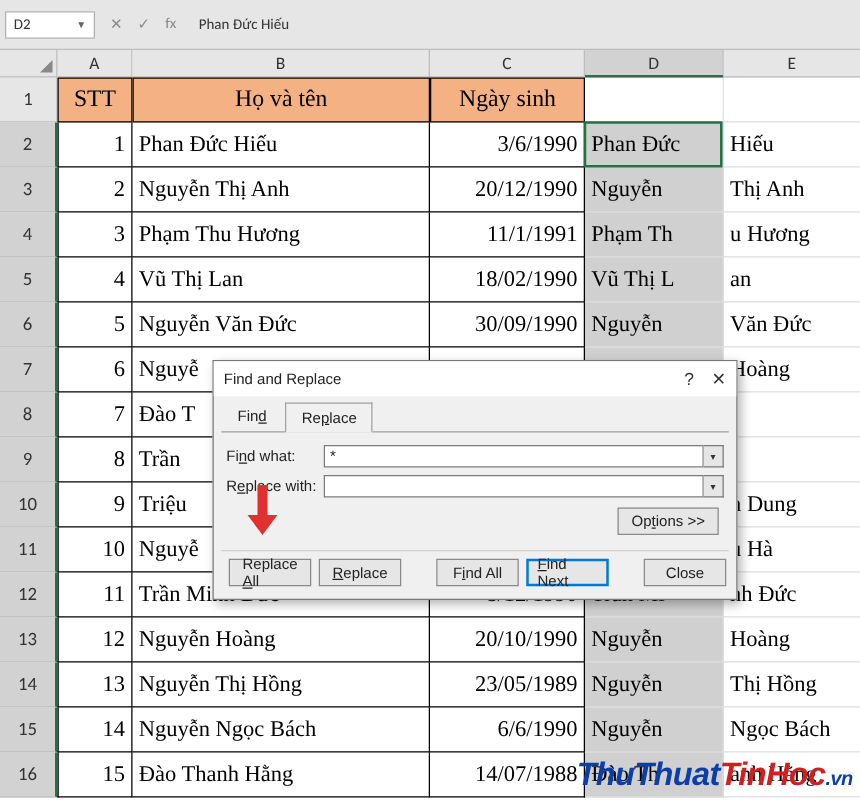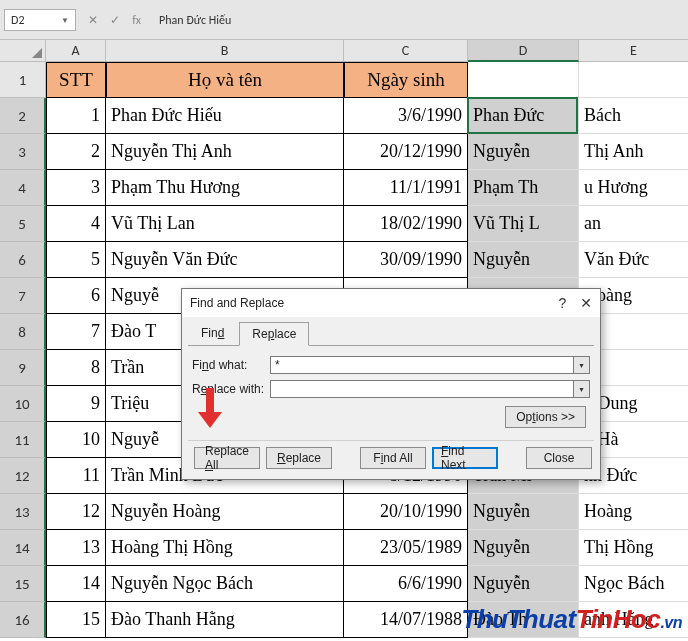--- a/index.html
+++ b/index.html
@@ -112,21 +112,21 @@
   }
   
   .marquee {
     position: absolute;
     border: 2px solid #217346;
     pointer-events: none;
   }
   
   .dialog {
     position: absolute;
-    left: 181px; top: 288px;
+    left: 170px; top: 288px;
     width: 420px;
     background: #f0f0f0;
     border: 1px solid #777;
     box-shadow: 3px 3px 8px rgba(0,0,0,0.3);
     font-family: "Segoe UI", sans-serif;
     font-size: 12px;
     color: #222;
   }
   .dlg-title {
     height: 28px; display: flex; align-items: center;
@@ -254,21 +254,21 @@
     <div class="cell cE h1"></div>
   </div>
 
   <div id="rows-container">
       <div class="row hn data-row">
         <div class="rowhdr hn sel">2</div>
         <div class="cell cA hn">1</div>
         <div class="cell cB hn">Phan Đức Hiếu</div>
         <div class="cell cC hn">3/6/1990</div>
         <div class="cell cD hn sel-col">Phan Đức</div>
-        <div class="cell cE hn">Bách</div>
+        <div class="cell cE hn">Hiếu</div>
       </div>
       <div class="row hn data-row">
         <div class="rowhdr hn sel">3</div>
         <div class="cell cA hn">2</div>
         <div class="cell cB hn">Nguyễn Thị Anh</div>
         <div class="cell cC hn">20/12/1990</div>
         <div class="cell cD hn sel-col">Nguyễn </div>
         <div class="cell cE hn">Thị Anh</div>
       </div>
       <div class="row hn data-row">
@@ -347,21 +347,21 @@
         <div class="rowhdr hn sel">13</div>
         <div class="cell cA hn">12</div>
         <div class="cell cB hn">Nguyễn Hoàng</div>
         <div class="cell cC hn">20/10/1990</div>
         <div class="cell cD hn sel-col">Nguyễn </div>
         <div class="cell cE hn">Hoàng</div>
       </div>
       <div class="row hn data-row">
         <div class="rowhdr hn sel">14</div>
         <div class="cell cA hn">13</div>
-        <div class="cell cB hn">Hoàng Thị Hồng</div>
+        <div class="cell cB hn">Nguyễn Thị Hồng</div>
         <div class="cell cC hn">23/05/1989</div>
         <div class="cell cD hn sel-col">Nguyễn </div>
         <div class="cell cE hn">Thị Hồng</div>
       </div>
       <div class="row hn data-row">
         <div class="rowhdr hn sel">15</div>
         <div class="cell cA hn">14</div>
         <div class="cell cB hn">Nguyễn Ngọc Bách</div>
         <div class="cell cC hn">6/6/1990</div>
         <div class="cell cD hn sel-col">Nguyễn </div>

